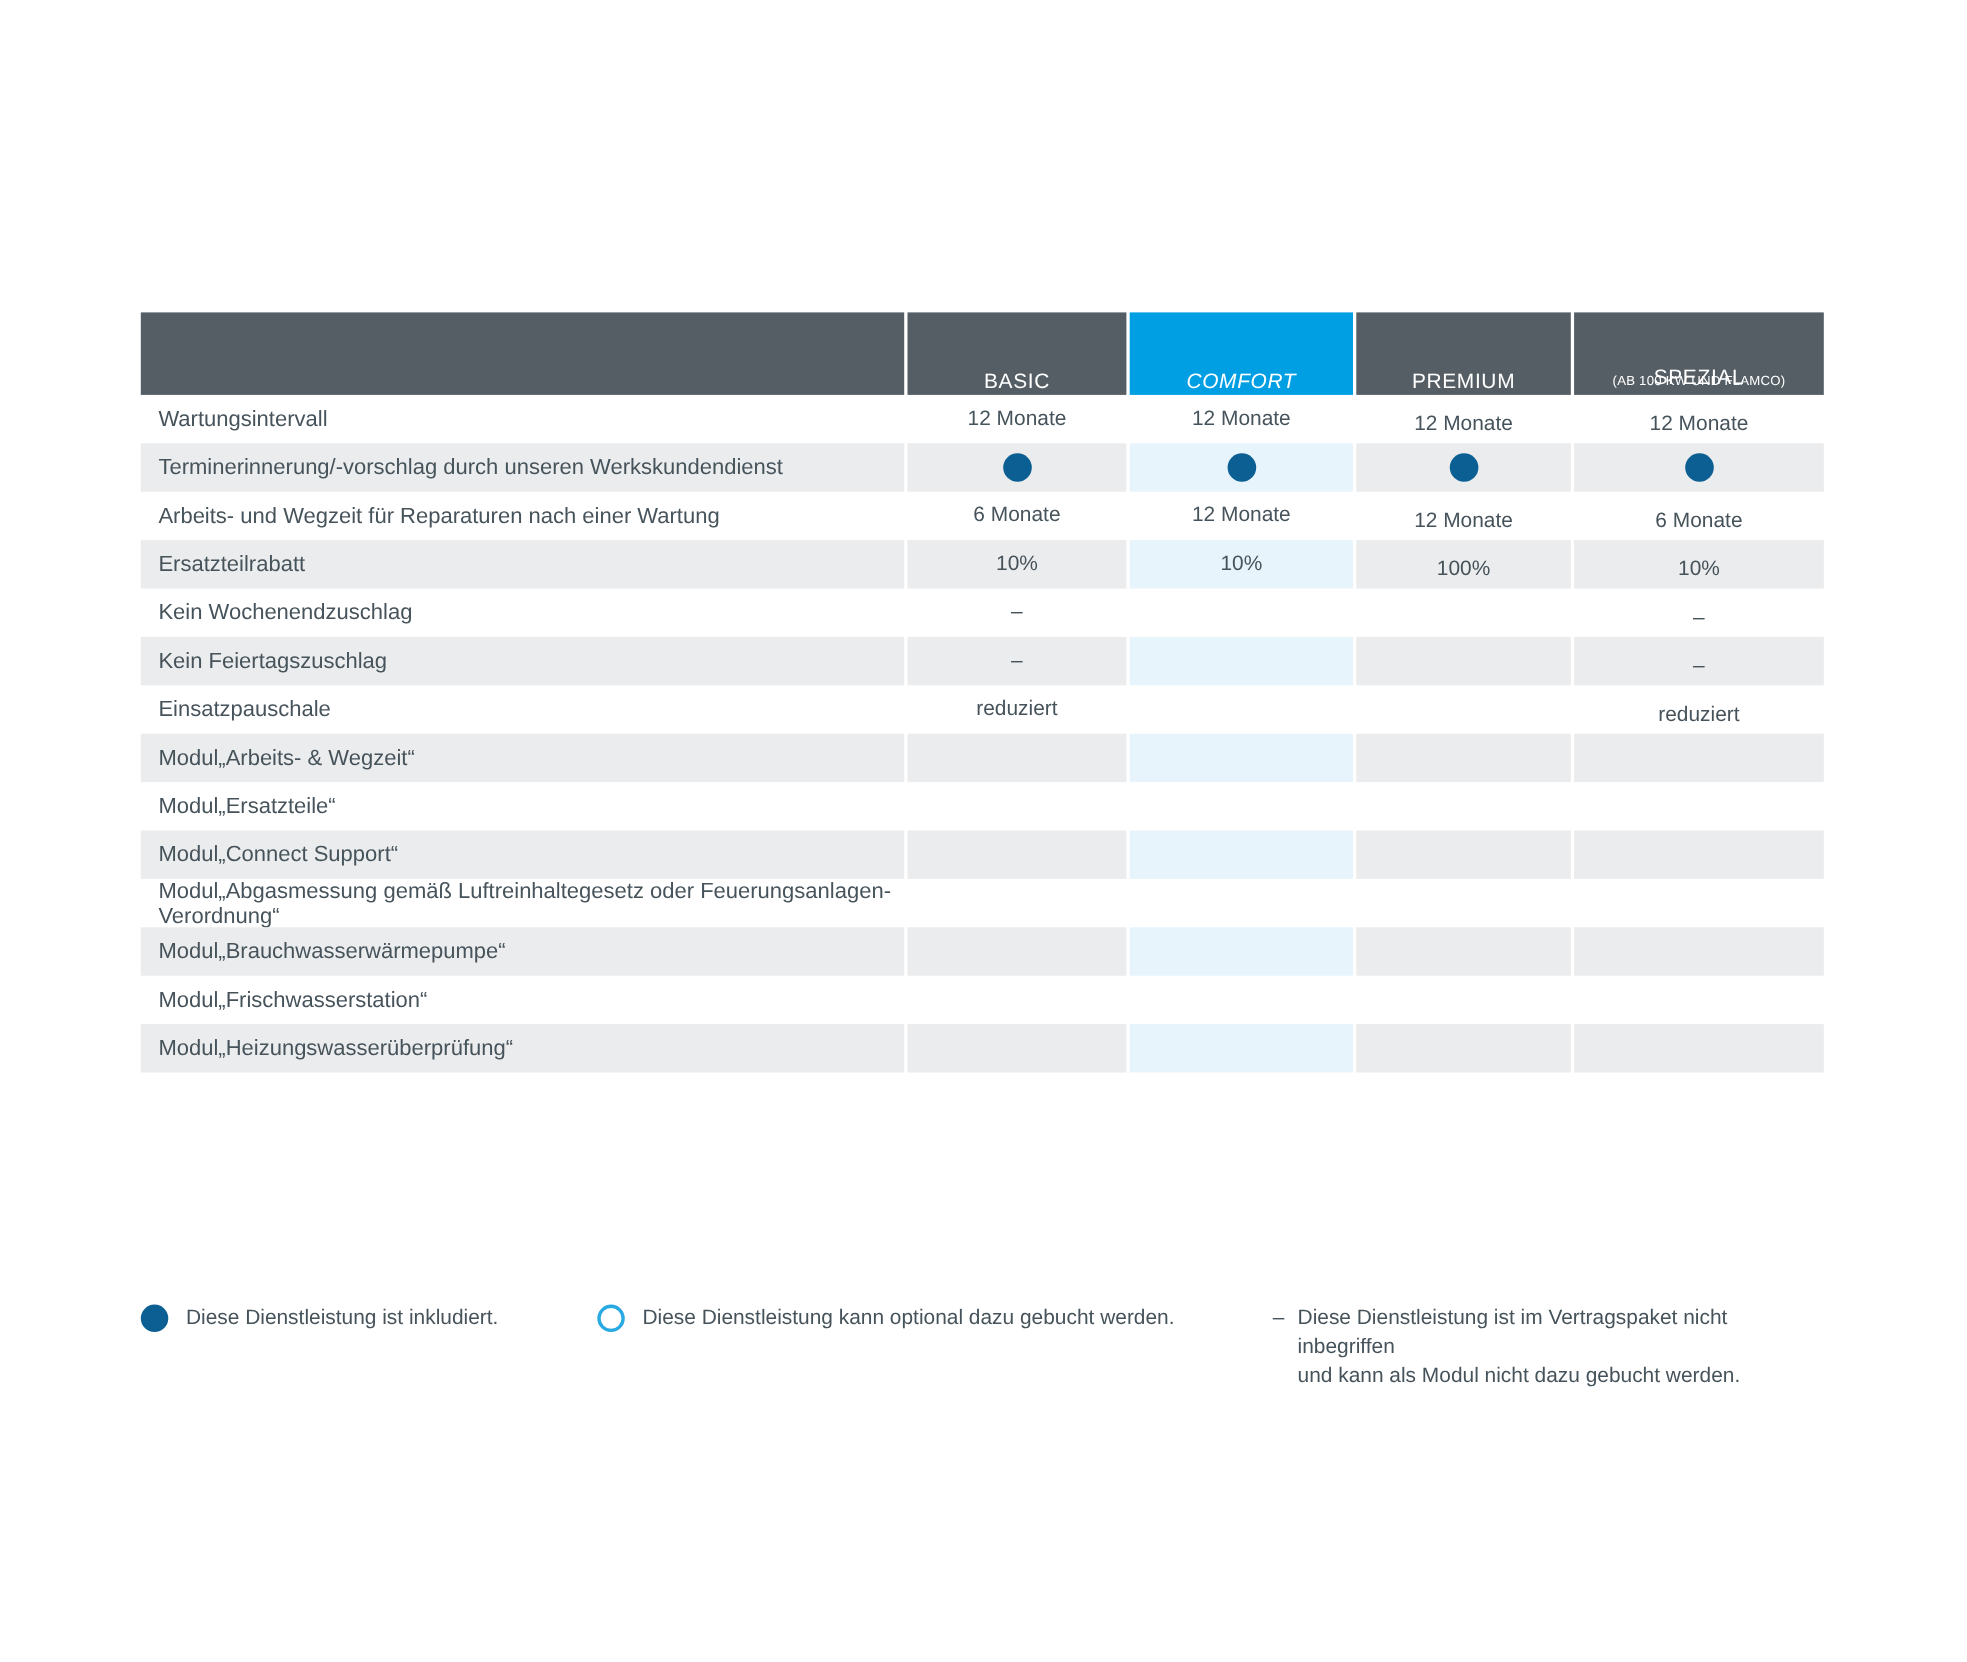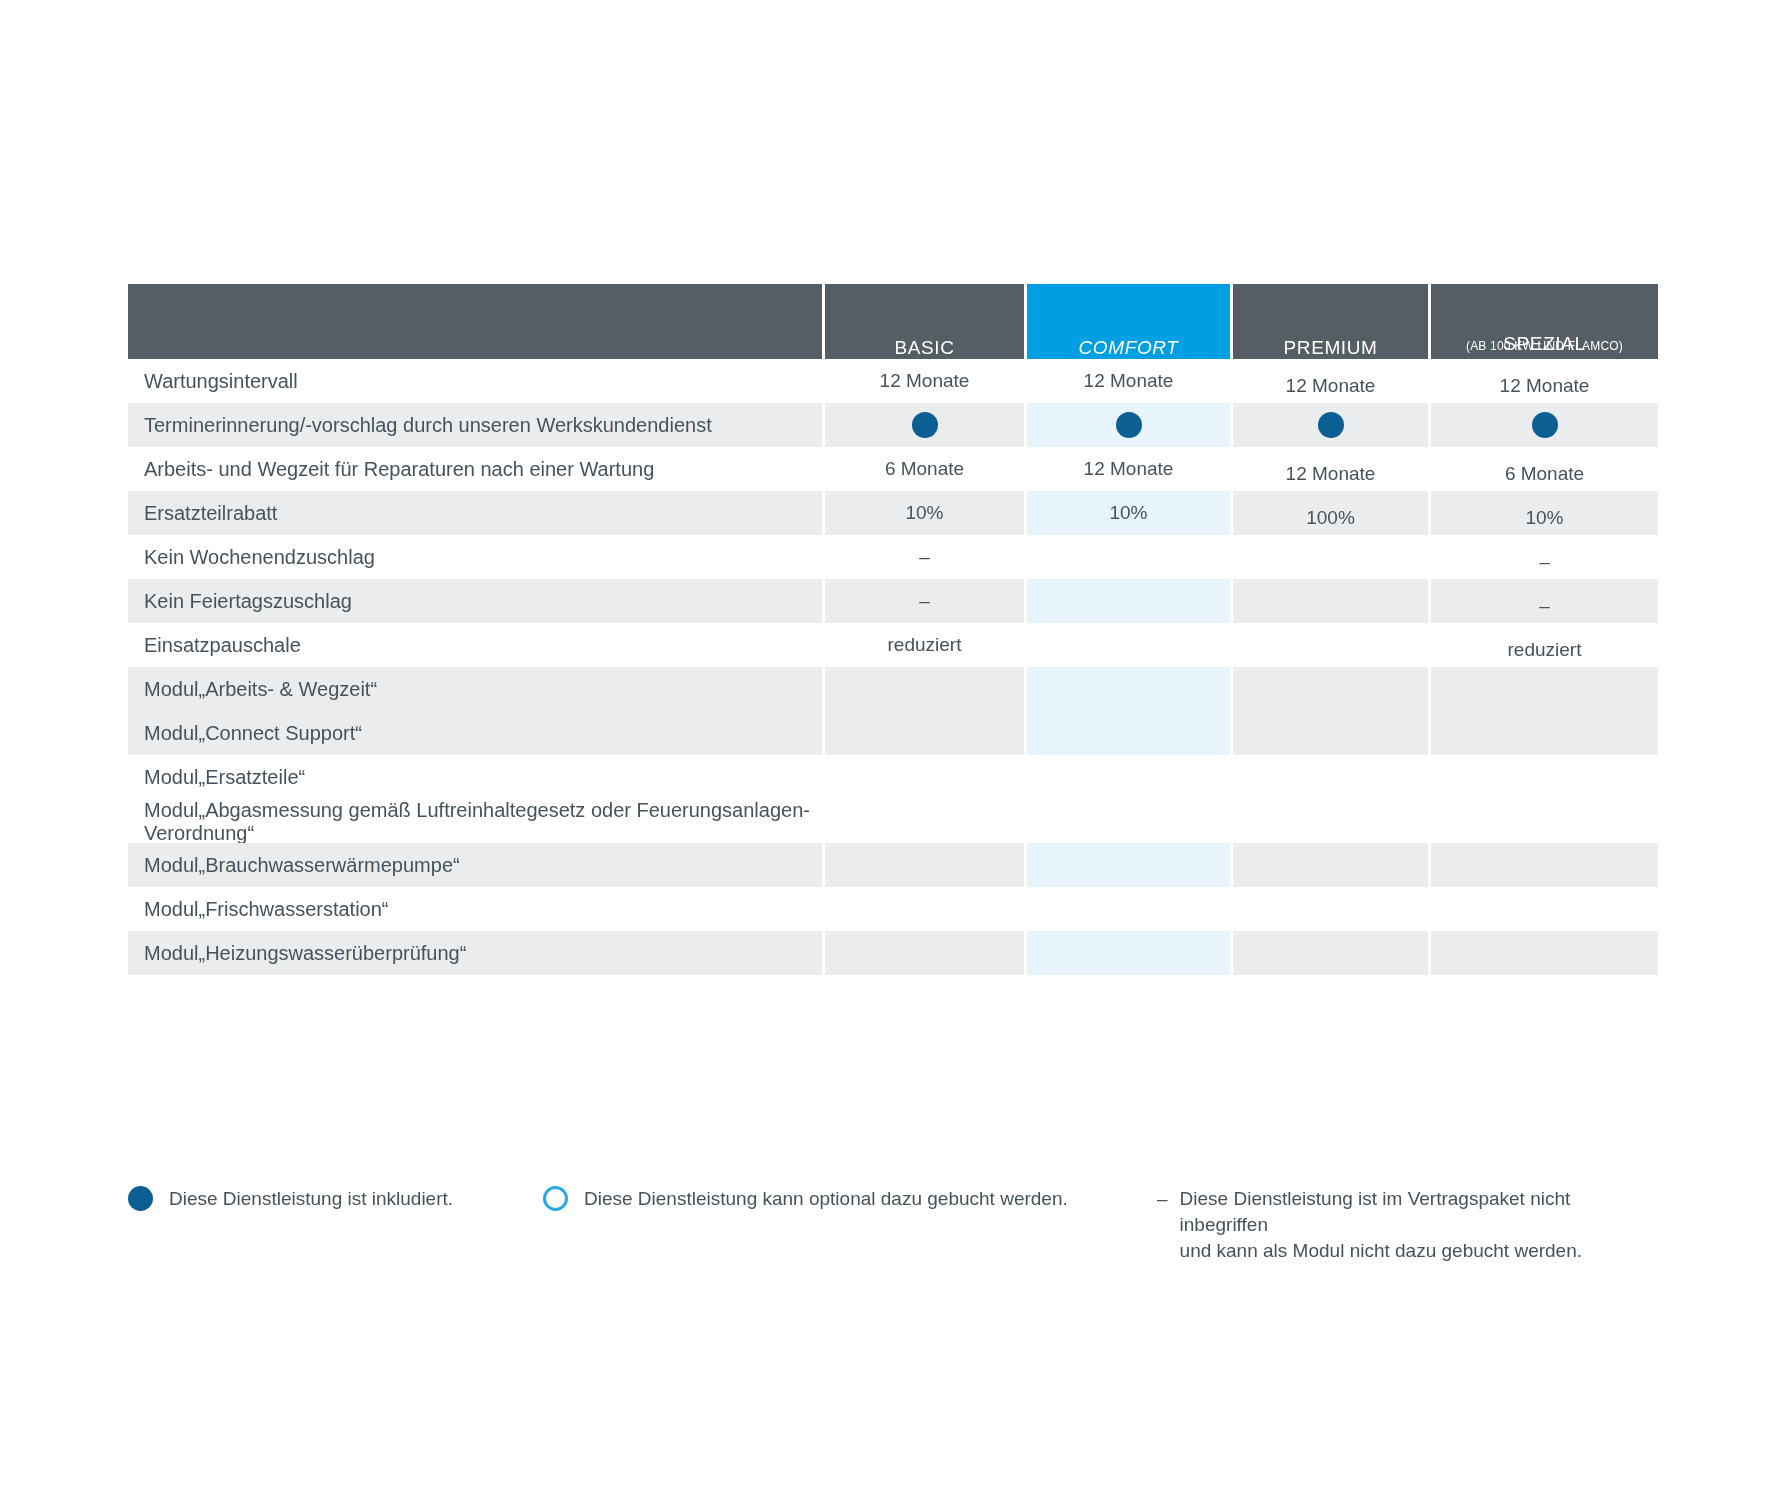--- a/index.html
+++ b/index.html
@@ -193,29 +193,29 @@
             <span class="val shift">reduziert</span>
           </div>
         </div>
         <div class="grid-row row striped">
           <div class="cell label">Modul„Arbeits- &amp; Wegzeit“</div>
           <div class="cell basic"></div>
           <div class="cell comfort"></div>
           <div class="cell premium"></div>
           <div class="cell spezial"></div>
         </div>
+        <div class="grid-row row">
+          <div class="cell label">Modul„Ersatzteile“</div>
+          <div class="cell basic"></div>
+          <div class="cell comfort"></div>
+          <div class="cell premium"></div>
+          <div class="cell spezial"></div>
+        </div>
         <div class="grid-row row striped">
           <div class="cell label">Modul„Connect Support“</div>
-          <div class="cell basic"></div>
-          <div class="cell comfort"></div>
-          <div class="cell premium"></div>
-          <div class="cell spezial"></div>
-        </div>
-        <div class="grid-row row">
-          <div class="cell label">Modul„Ersatzteile“</div>
           <div class="cell basic"></div>
           <div class="cell comfort"></div>
           <div class="cell premium"></div>
           <div class="cell spezial"></div>
         </div>
         <div class="grid-row row">
           <div class="cell label">Modul„Abgasmessung gemäß Luftreinhaltegesetz oder Feuerungsanlagen-Verordnung“</div>
           <div class="cell basic"></div>
           <div class="cell comfort"></div>
           <div class="cell premium"></div>

